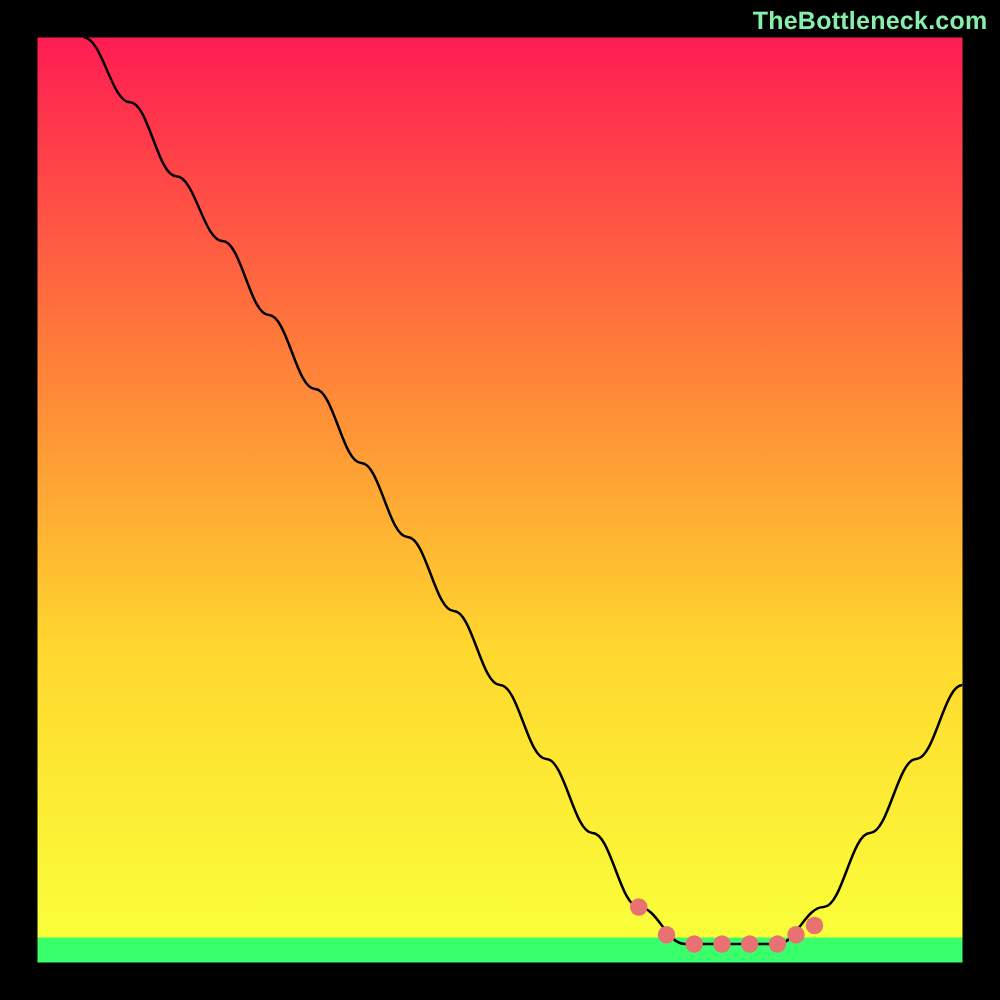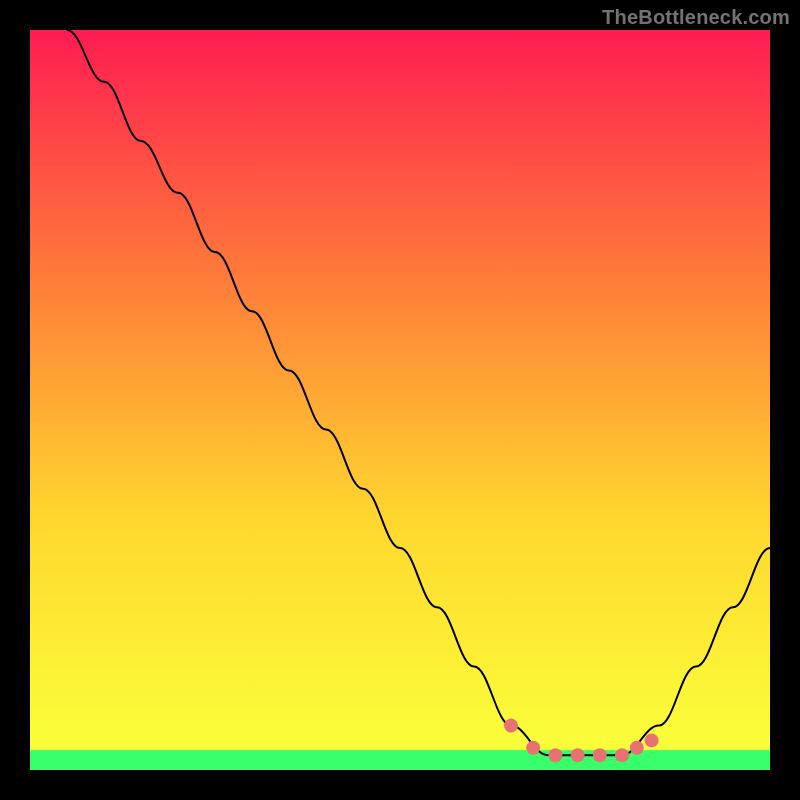--- a/index.html
+++ b/index.html
@@ -13,21 +13,21 @@
   }
   .chart-container {
     position: relative;
     width: 800px;
     height: 800px;
   }
   .watermark {
     position: absolute;
     top: 6px;
     right: 10px;
-    color: #737373;
+    color: #86efac;
     font-size: 20px;
     font-weight: 600;
     letter-spacing: 0.2px;
     z-index: 10;
   }
   svg {
     display: block;
   }
 </style>
 </head>

